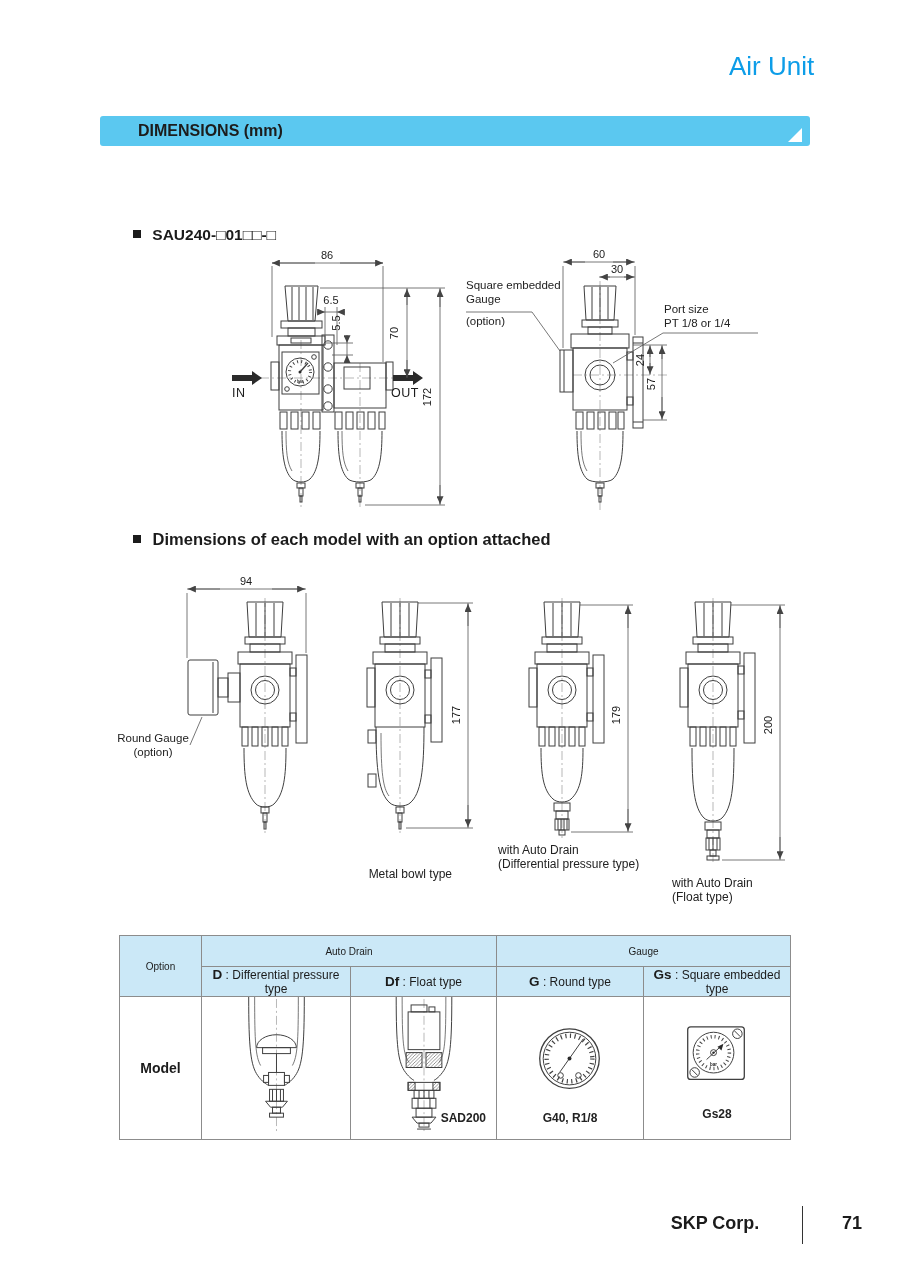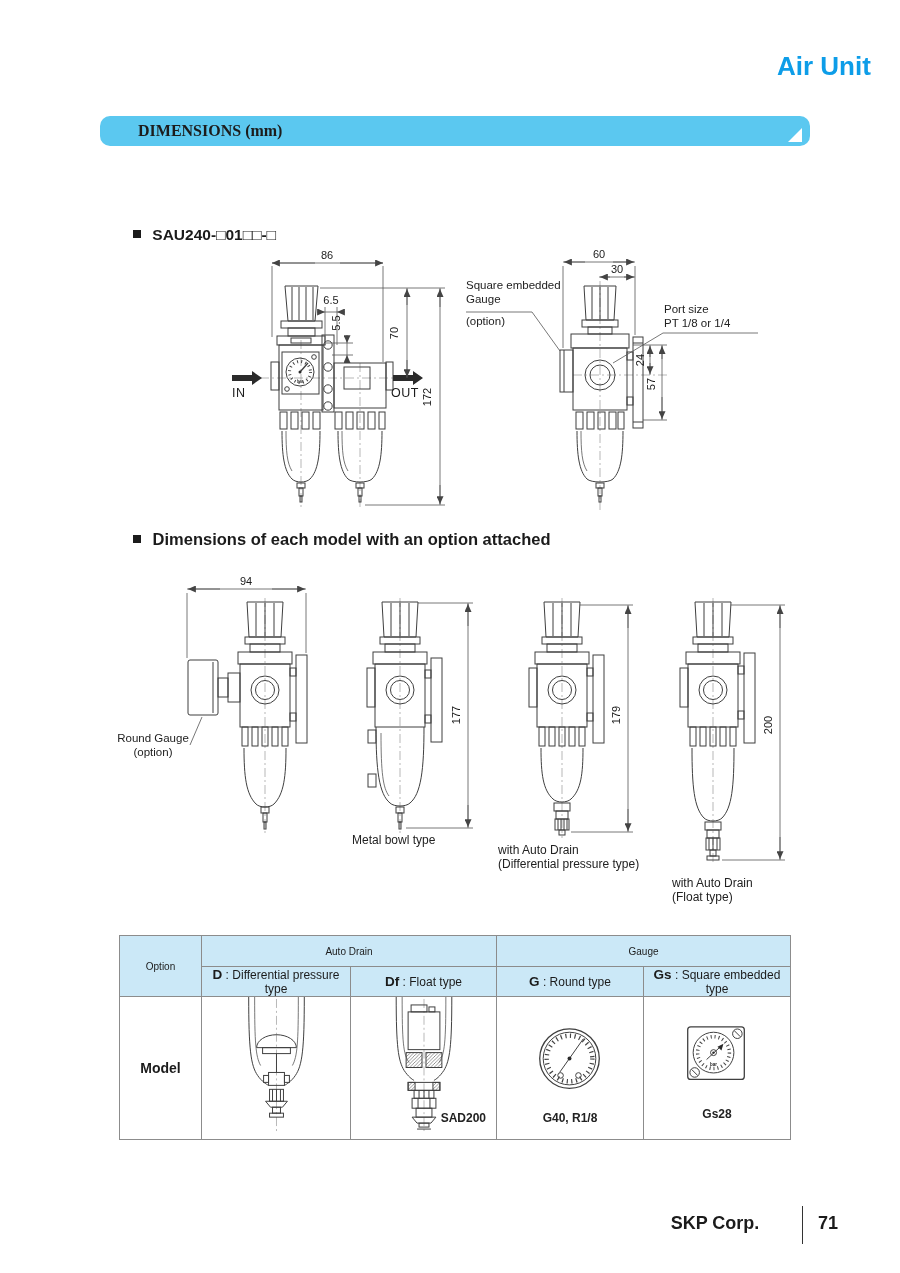--- a/index.html
+++ b/index.html
@@ -1,21 +1,21 @@
 <!DOCTYPE html>
 <html style="--title-blue: #0d9de8; --bar-blue: #5bc8f0; --pill-border: #a6d9f3; --table-header-bg: #cbe8f7; --drawing-line: #3f3f3f;"><head>
 <meta charset="utf-8">
 <style>
   html,body{margin:0;padding:0;background:#fff;}
   .page{position:relative;width:900px;height:1273px;background:#fff;overflow:hidden;
         font-family:"Liberation Sans","DejaVu Sans",sans-serif;color:#1b1b1b;}
   .abs{position:absolute;}
-  .air-title{left:729px;top:51px;font-size:26px;font-weight:700;color:var(--title-blue,#0d9de8);margin-left:48px;}
+  .air-title{left:729px;top:51px;font-size:26px;font-weight:400;color:var(--title-blue,#0d9de8);}
   .dim-bar{left:100px;top:116px;width:710px;height:30px;background:var(--bar-blue,#5bc8f0);
-           border-radius:10px;font-family:Liberation Serif, serif;}
+           border-radius:3px;}
   .dim-bar .bar-label{position:absolute;left:38px;top:0;line-height:30px;font-size:16px;
            font-weight:600;color:#1c1c1c;}
   .fold{position:absolute;right:8px;bottom:4px;width:14px;height:14px;background:#fff;
         clip-path:polygon(100% 0,100% 100%,0 100%);}
   .pill{left:118px;top:176px;width:238px;height:26px;border:3px solid var(--pill-border,#a6d9f3);
         border-radius:17px;text-align:center;line-height:26px;font-size:16.5px;font-weight:700;}
   .bullet{display:inline-block;width:8px;height:8px;background:#1b1b1b;margin-right:7px;
           vertical-align:2px;}
   .code-line{left:133px;top:226px;font-size:15.5px;font-weight:600;}
   .sub-head{left:133px;top:530px;font-size:16.5px;font-weight:700;}
@@ -38,21 +38,21 @@
   .opt-table .sub{background:var(--table-header-bg,#cbe8f7);font-size:12px;font-weight:400;}
   .opt-table .sub .code{font-size:13.5px;font-weight:700;}
   .opt-table .rowlabel{font-size:14px;font-weight:600;background:#fff;}
   .cellwrap{position:relative;width:100%;height:142px;overflow:hidden;}
   .cellwrap svg{position:absolute;left:50%;transform:translateX(-50%);top:0;}
   .cell-label{position:absolute;font-size:12px;color:#222;}
   .lbl-right{right:10px;bottom:14px;}
   .lbl-center{left:0;right:0;bottom:14px;text-align:center;}
   .footer-company{left:640px;top:1213px;width:150px;text-align:center;font-size:18px;font-weight:600;}
   .footer-divider{left:802px;top:1206px;width:1px;height:38px;background:#333;}
-  .footer-page{left:818px;top:1213px;width:44px;text-align:left;font-size:18px;font-weight:600;}
+  .footer-page{left:818px;top:1213px;width:44px;text-align:right;font-size:18px;font-weight:600;}
 </style>
 </head>
 <body>
 
 <div class="page">
 
   <div class="abs air-title">Air Unit</div>
 
   <div class="abs dim-bar">
     <span class="bar-label">DIMENSIONS (mm)</span>
@@ -451,21 +451,21 @@
         <line class="thin" x1="670" y1="259" x2="670" y2="281" marker-end="url(#mO)"></line>
         <text class="dimt" text-anchor="middle" transform="rotate(-90 662 147)" x="662" y="147">200</text>
       </g>
     </g>
   </svg>
 
   <div class="abs callout" style="left:116px;top:732px;width:74px;text-align:center">
     <div>Round Gauge</div>
     <div>(option)</div>
   </div>
-  <div class="abs caption" style="left:352px;top:834px;width:100px;text-align:left">
+  <div class="abs caption" style="left:352px;top:868px;width:100px;text-align:right">
     <div>Metal bowl type</div>
   </div>
   <div class="abs caption" style="left:498px;top:844px">
     <div>with Auto Drain</div>
     <div>(Differential pressure type)</div>
   </div>
   <div class="abs caption" style="left:672px;top:877px">
     <div>with Auto Drain</div>
     <div>(Float type)</div>
   </div>

